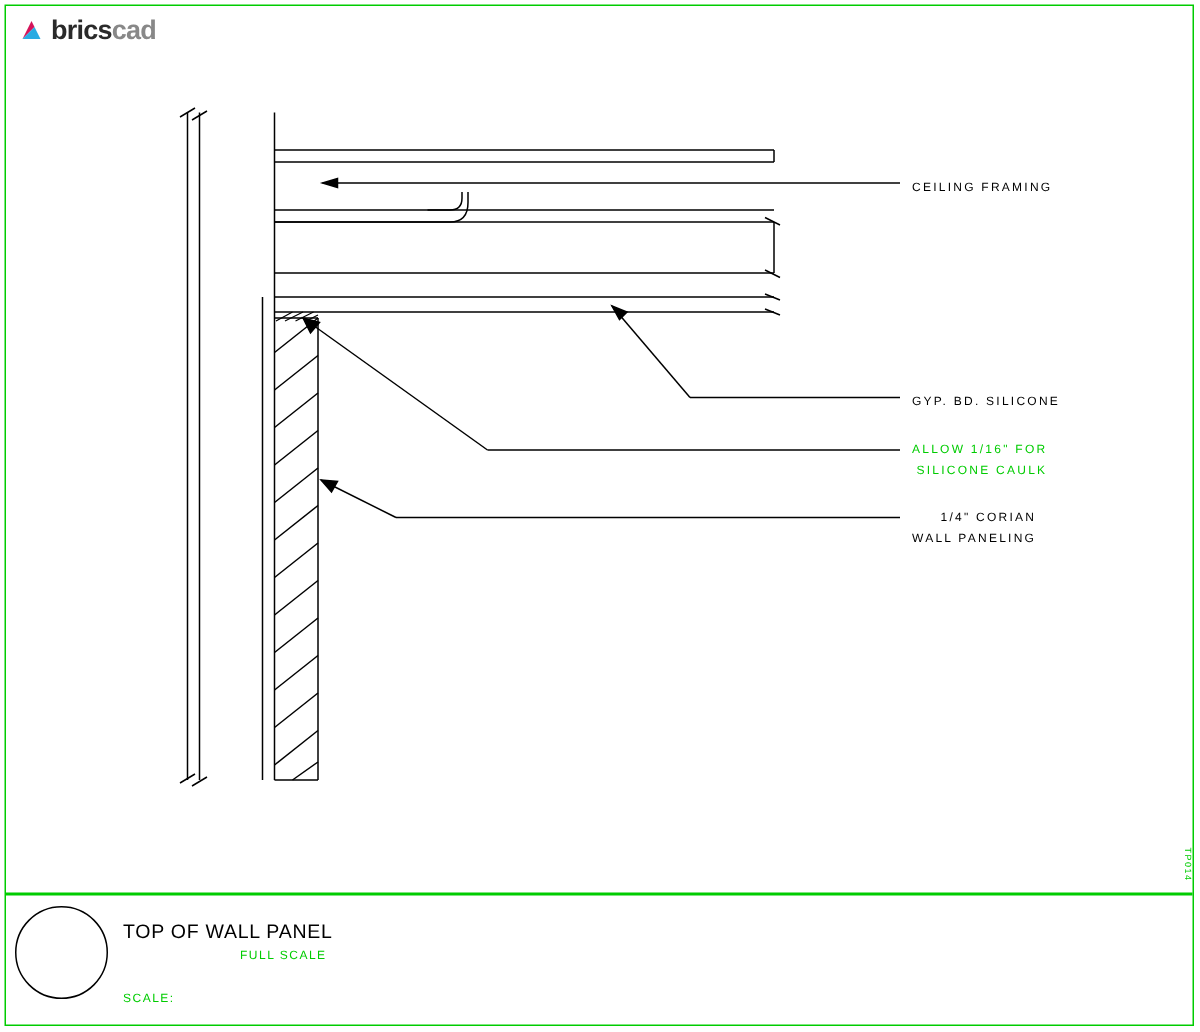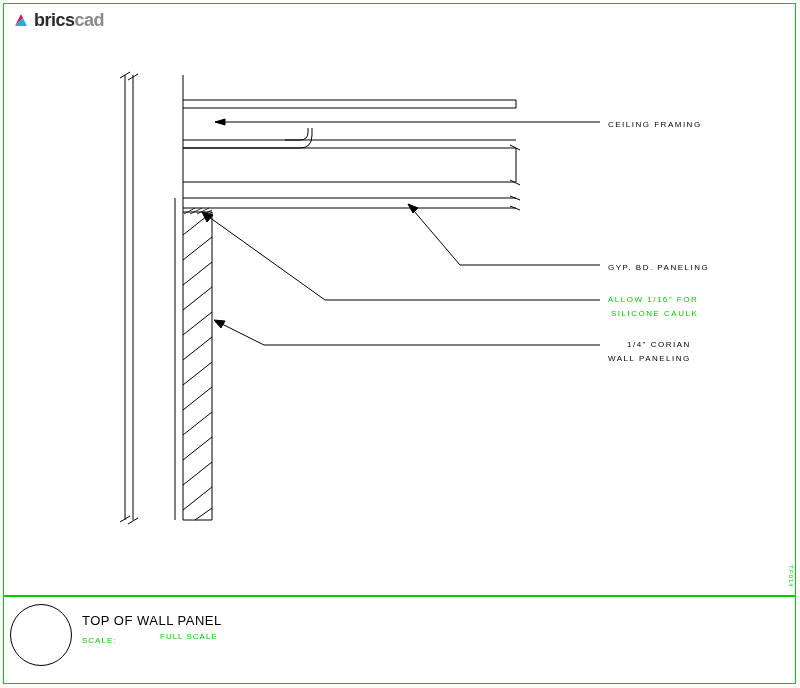--- a/index.html
+++ b/index.html
@@ -60,21 +60,21 @@
     position: absolute;
     left: 82px;
     top: 613px;
     font-size: 13px;
     letter-spacing: 0.5px;
     color: #000;
   }
   .scale-label {
     position: absolute;
     left: 82px;
-    top: 636px;
+    top: 661px;
     font-size: 8px;
     letter-spacing: 1px;
     color: #00cc00;
   }
   .scale-value {
     position: absolute;
     left: 160px;
     top: 632px;
     font-size: 8px;
     letter-spacing: 1px;
@@ -199,21 +199,21 @@
 
     <line x1="600" y1="345" x2="264" y2="345"></line>
     <line x1="264" y1="345" x2="214" y2="320"></line>
     <polygon points="214,320 225,321 221,328" fill="#000"></polygon>
   </g>
 
   <line x1="516" y1="100" x2="516" y2="108" stroke="#000" stroke-width="1"></line>
 </svg>
 
 <div class="annotation" style="left:608px; top:118px;">CEILING FRAMING</div>
-<div class="annotation" style="left:608px; top:261px;">GYP. BD. PANELING</div>
+<div class="annotation" style="left:608px; top:261px;">GYP. BD. SILICONE</div>
 <div class="annotation annotation-green" style="left:608px; top:293px;">ALLOW 1/16" FOR
 SILICONE CAULK</div>
 <div class="annotation" style="left:608px; top:338px;">1/4" CORIAN
 WALL PANELING</div>
 
 <div class="divider-line"></div>
 
 <div class="title-circle"></div>
 <div class="drawing-title">TOP OF WALL PANEL</div>
 <div class="scale-label">SCALE:</div>

